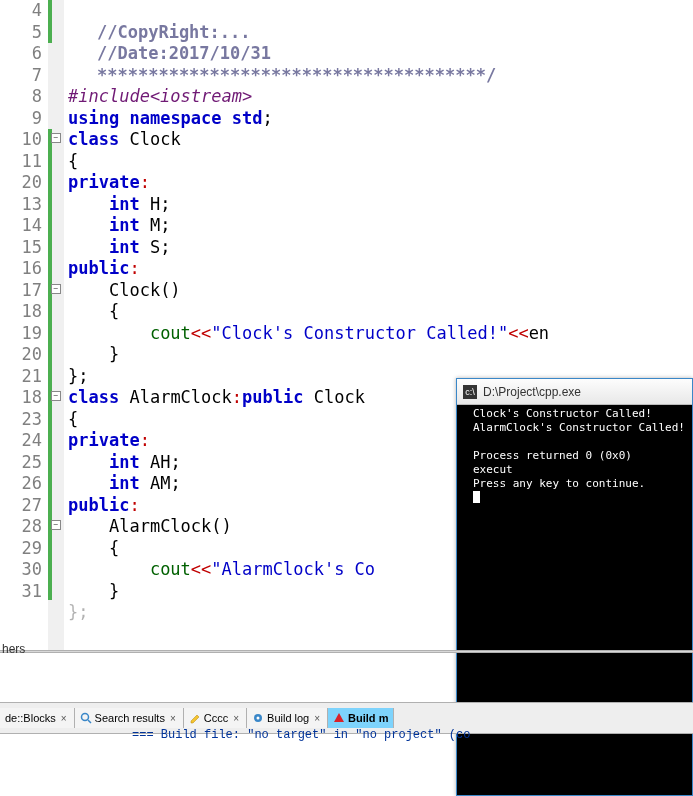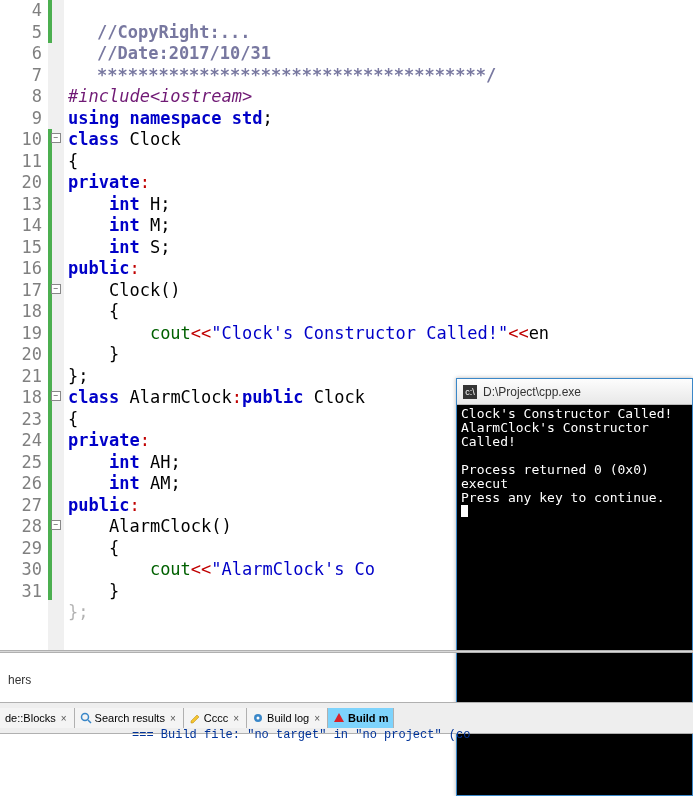--- a/index.html
+++ b/index.html
@@ -14,25 +14,25 @@
 .kw { color: #0000c8; font-weight: bold; }
 .pp { color: #701a75; font-style: italic; }
 .str { color: #0000c8; }
 .com { color: #7878a0; font-weight: bold; margin-left: 29px; }
 .op { color: #c00000; }
 .func { color: #006000; margin-top: 24px; }
 
 .console-win { position: absolute; right: 0; top: 378px; width: 237px; height: 418px; border: 1px solid #3a87c8; background: #000; box-shadow: 0 0 4px rgba(0,0,0,.3); }
 .console-title { height: 26px; background: linear-gradient(#fdfdfd,#e8e8e8); border-bottom: 1px solid #bbb; display: flex; align-items: center; padding: 0 6px; font-family: "Segoe UI", sans-serif; font-size: 12px; color: #333; }
 .console-icon { width: 14px; height: 14px; background: #333; margin-right: 6px; display: inline-flex; align-items: center; justify-content: center; color: #fff; font-size: 9px; }
-.console-body { padding: 2px 4px; color: #fff; font-family: "Lucida Console", monospace; font-size: 13px; line-height: 14px; white-space: pre-wrap; }
+.console-body { padding: 2px 4px; color: #fff; font-family: "Lucida Console", monospace; font-size: 11px; line-height: 14px; white-space: pre-wrap; margin-left: 12px; }
 .cursor-block { display: inline-block; width: 7px; height: 12px; background: #fff; }
 
 .separator { position: absolute; left: 0; top: 650px; width: 693px; height: 3px; background: #d8d8d8; border-top: 1px solid #b0b0b0; border-bottom: 1px solid #b0b0b0; }
-.panel-label { position: absolute; left: 0; top: 673px; font-family: "Segoe UI", sans-serif; font-size: 12px; color: #333; padding-left: 8px; }
+.panel-label { position: absolute; left: 0; top: 642px; font-family: "Segoe UI", sans-serif; font-size: 12px; color: #333; padding-left: 2px; }
 
 .tabs { position: absolute; left: 0; top: 702px; width: 693px; height: 32px; display: flex; align-items: center; font-family: "Segoe UI", sans-serif; font-size: 11px; border-top: 1px solid #b0b0b0; border-bottom: 1px solid #b0b0b0; background: #eee; }
 .tab { display: flex; align-items: center; gap: 3px; padding: 0 5px; height: 20px; border-right: 1px solid #b0b0b0; background: #f4f4f4; }
 .tab.active { background: #7dd3fc; font-weight: bold; }
 .tab-close { color: #555; font-size: 10px; padding: 0 2px; }
 .tab-icon { width: 12px; height: 12px; display: inline-block; }
 
 .log { position: absolute; left: 0; top: 724px; width: 693px; font-family: "Courier New", monospace; font-size: 12px; }
 .log-header { display: flex; color: #003399; background: #fff; border-bottom: 1px solid #ddd; padding: 2px 0; }
 .log-col1 { width: 82px; }

